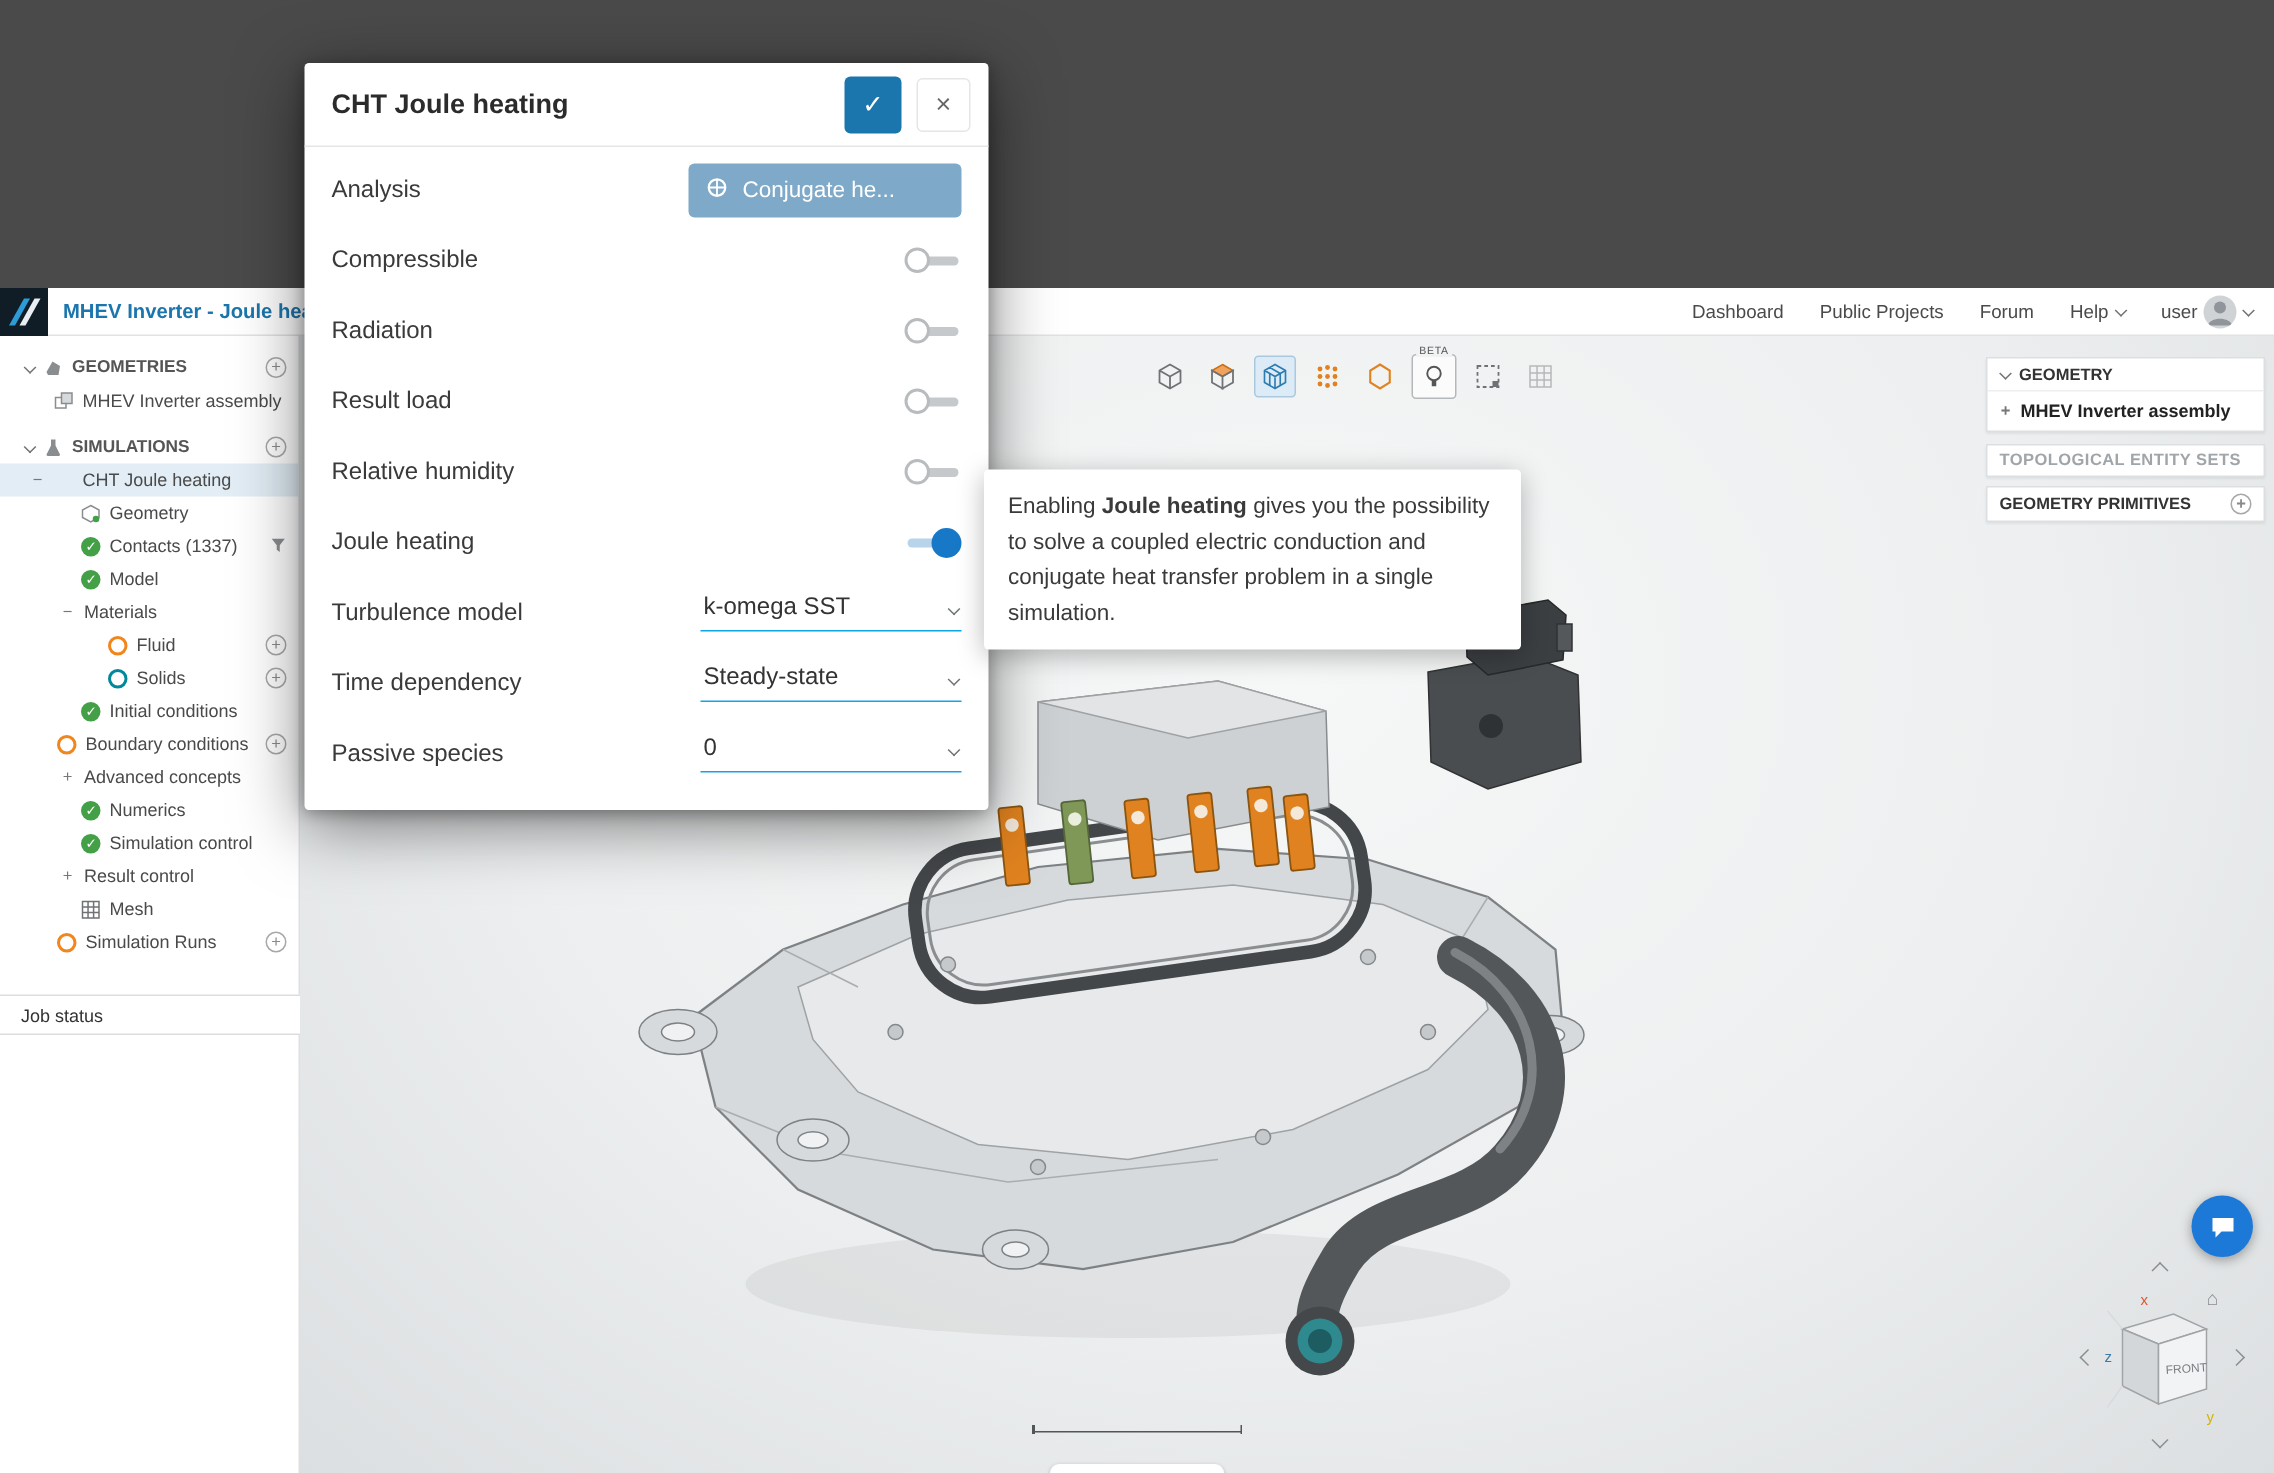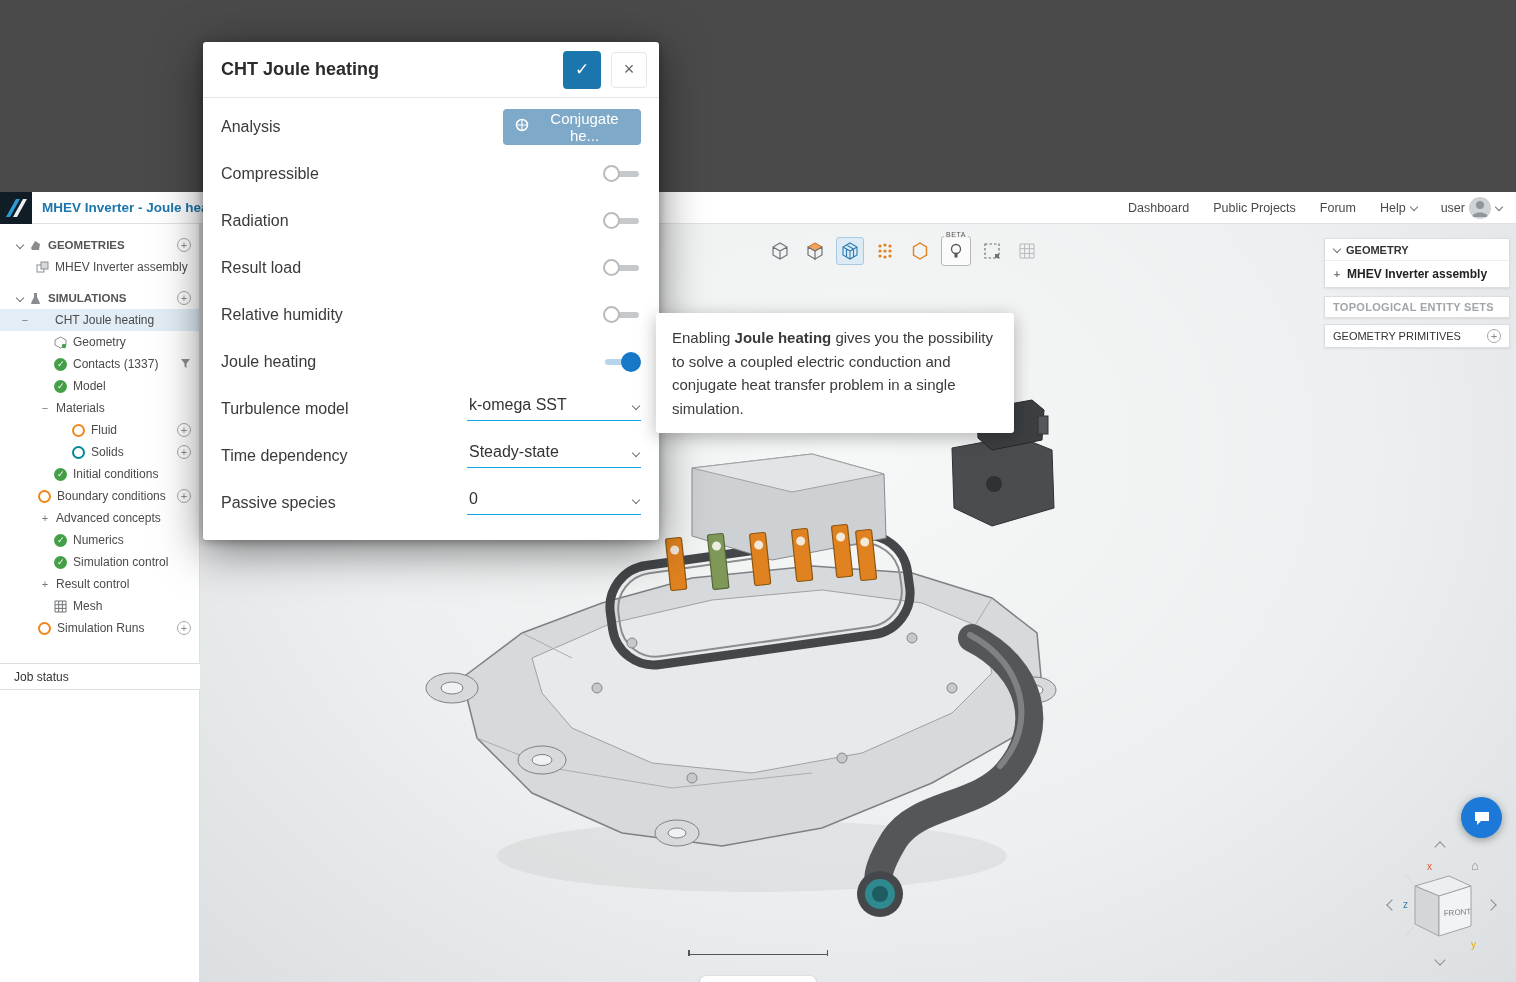--- a/index.html
+++ b/index.html
@@ -45,21 +45,21 @@
   .tool.beta-box{position:relative;border:1px solid #b5b8ba;background:#fbfbfb;width:30px;height:30px}
   .beta-tag{position:absolute;top:-6px;left:50%;transform:translateX(-50%);font-size:7px;letter-spacing:.5px;color:#555;background:#f1f2f3;padding:0 2px}
 
   
   .right-panel{position:absolute;right:6px;top:14px;width:186px;font-size:11px;color:#333;z-index:2}
   .rp-card{background:#fff;border:1px solid #dcdfe2;box-shadow:0 1px 2px rgba(0,0,0,.08)}
   .rp-row{display:flex;align-items:center;gap:6px;padding:0 8px;position:relative}
   .rp-geom{height:22px;font-weight:bold;border-bottom:1px solid #eceeef}
   .rp-asm{height:26px;font-size:12px;font-weight:bold;color:#222}
   .rp-topo{height:22px;color:#a0a5a9;font-weight:bold;letter-spacing:.3px;margin-top:8px}
-  .rp-prim{height:24px;font-weight:normal;margin-top:6px}
+  .rp-prim{height:24px;font-weight:bold;margin-top:6px}
   .rp-exp{color:#777;font-size:11px;width:8px;text-align:center}
   .rp-exp.plus::after{content:"+"}
 
   
   .scale-bar{position:absolute;left:488px;top:730px;width:140px;height:7px;border-top:1.5px solid #555;cursor:default}
   .scale-bar::before,.scale-bar::after{content:"";position:absolute;top:-5px;width:1.5px;height:6px;background:#555}
   .scale-bar::before{left:0}.scale-bar::after{right:0}
   .scale-label{position:absolute;left:488px;top:784px;width:140px;text-align:center;font-size:11px;color:#333}
   .scale-pill{position:absolute;left:500px;top:752px;width:116px;height:12px;border-radius:6px;background:#fff;box-shadow:0 1px 3px rgba(0,0,0,.25)}
 
@@ -80,21 +80,21 @@
   .dialog{position:absolute;left:203px;top:42px;width:456px;height:498px;background:#fff;border-radius:3px;z-index:10;
     box-shadow:0 10px 45px rgba(0,0,0,.5),0 2px 10px rgba(0,0,0,.3)}
   .d-header{height:56px;display:flex;align-items:center;padding:0 12px 0 18px;border-bottom:1px solid #e5e5e5}
   .d-title{font-size:18px;font-weight:bold;color:#2b2b2b;flex:1}
   .apply-btn{width:38px;height:38px;background:var(--accent,#2779ae);border:none;border-radius:4px;color:#fff;font-size:17px;cursor:pointer}
   .close-btn{width:36px;height:36px;background:#fff;border:1px solid #e6e6e6;border-radius:4px;color:#666;font-size:18px;margin-left:10px;cursor:pointer}
   .d-body{padding:5px 18px 0 18px}
   .drow{height:47px;display:flex;align-items:center;justify-content:space-between}
   .dlabel{font-size:16px;color:#3a3a3a}
   .ctl{width:174px;display:flex;justify-content:flex-end;align-items:center}
-  .analysis-btn{width:138px;height:36px;background:var(--analysis-btn,#7ea9c8);color:#fff;border:none;border-radius:4px;display:flex;align-items:center;gap:9px;padding:0 11px;font-size:15px;cursor:pointer;font-family:inherit}
+  .analysis-btn{width:182px;height:36px;background:var(--analysis-btn,#7ea9c8);color:#fff;border:none;border-radius:4px;display:flex;align-items:center;gap:9px;padding:0 11px;font-size:15px;cursor:pointer;font-family:inherit}
   .select{width:174px;border-bottom:1px solid #0ea5e9;display:flex;justify-content:space-between;align-items:flex-end;padding:0 2px 6px 2px;font-size:16px;color:#333;cursor:pointer}
   .select .chev{margin-bottom:4px}
   .toggle{position:relative;width:38px;height:20px;cursor:pointer}
   .toggle .track{position:absolute;left:2px;right:2px;top:7px;height:6px;border-radius:3px;background:#c6c9cb}
   .toggle .knob{position:absolute;left:0;top:1px;width:17px;height:17px;border-radius:50%;background:#fff;border:2px solid #b9bcbe}
   .toggle.on .track{background:#b8d4ea}
   .toggle.on .knob{left:auto;right:0;top:0;width:20px;height:20px;background:var(--toggle-on,#1878c8);border:none}
 
   
   .tooltip{position:absolute;left:656px;top:313px;width:358px;background:#fff;border-radius:3px;z-index:12;

